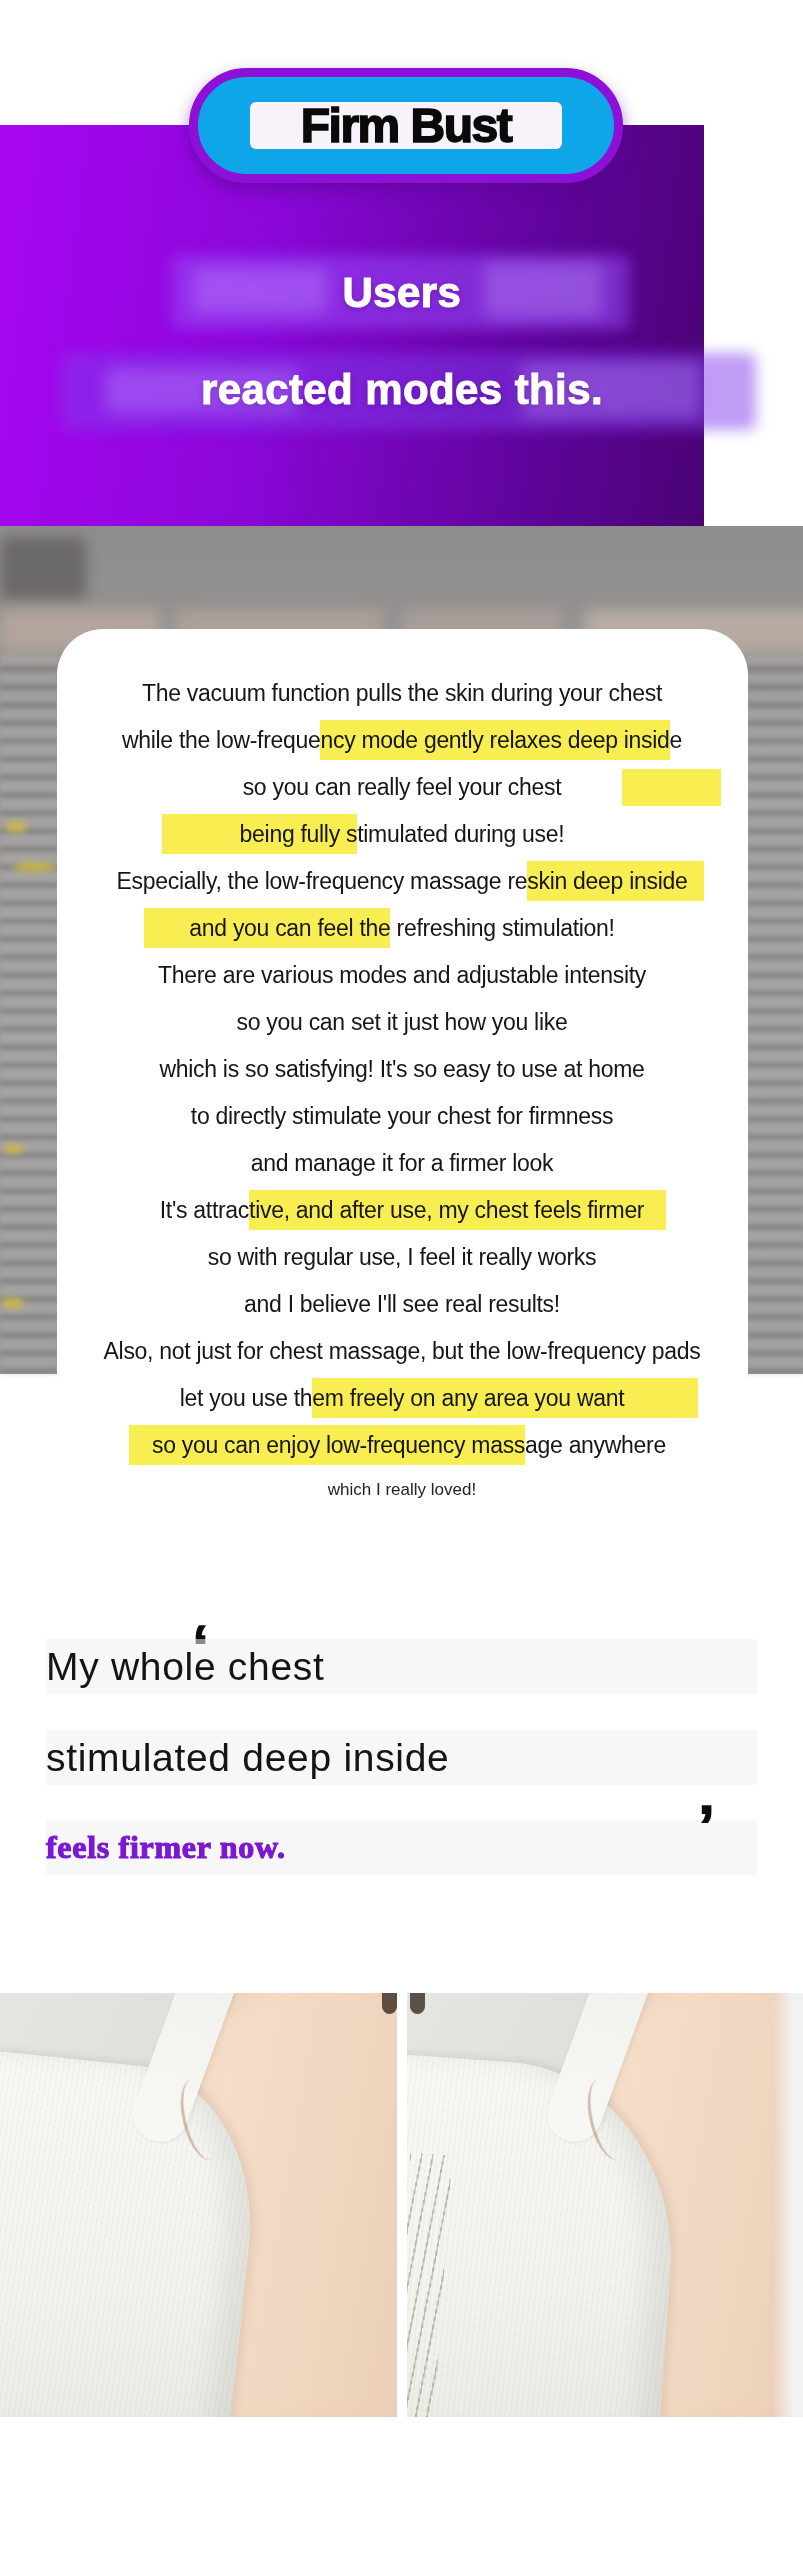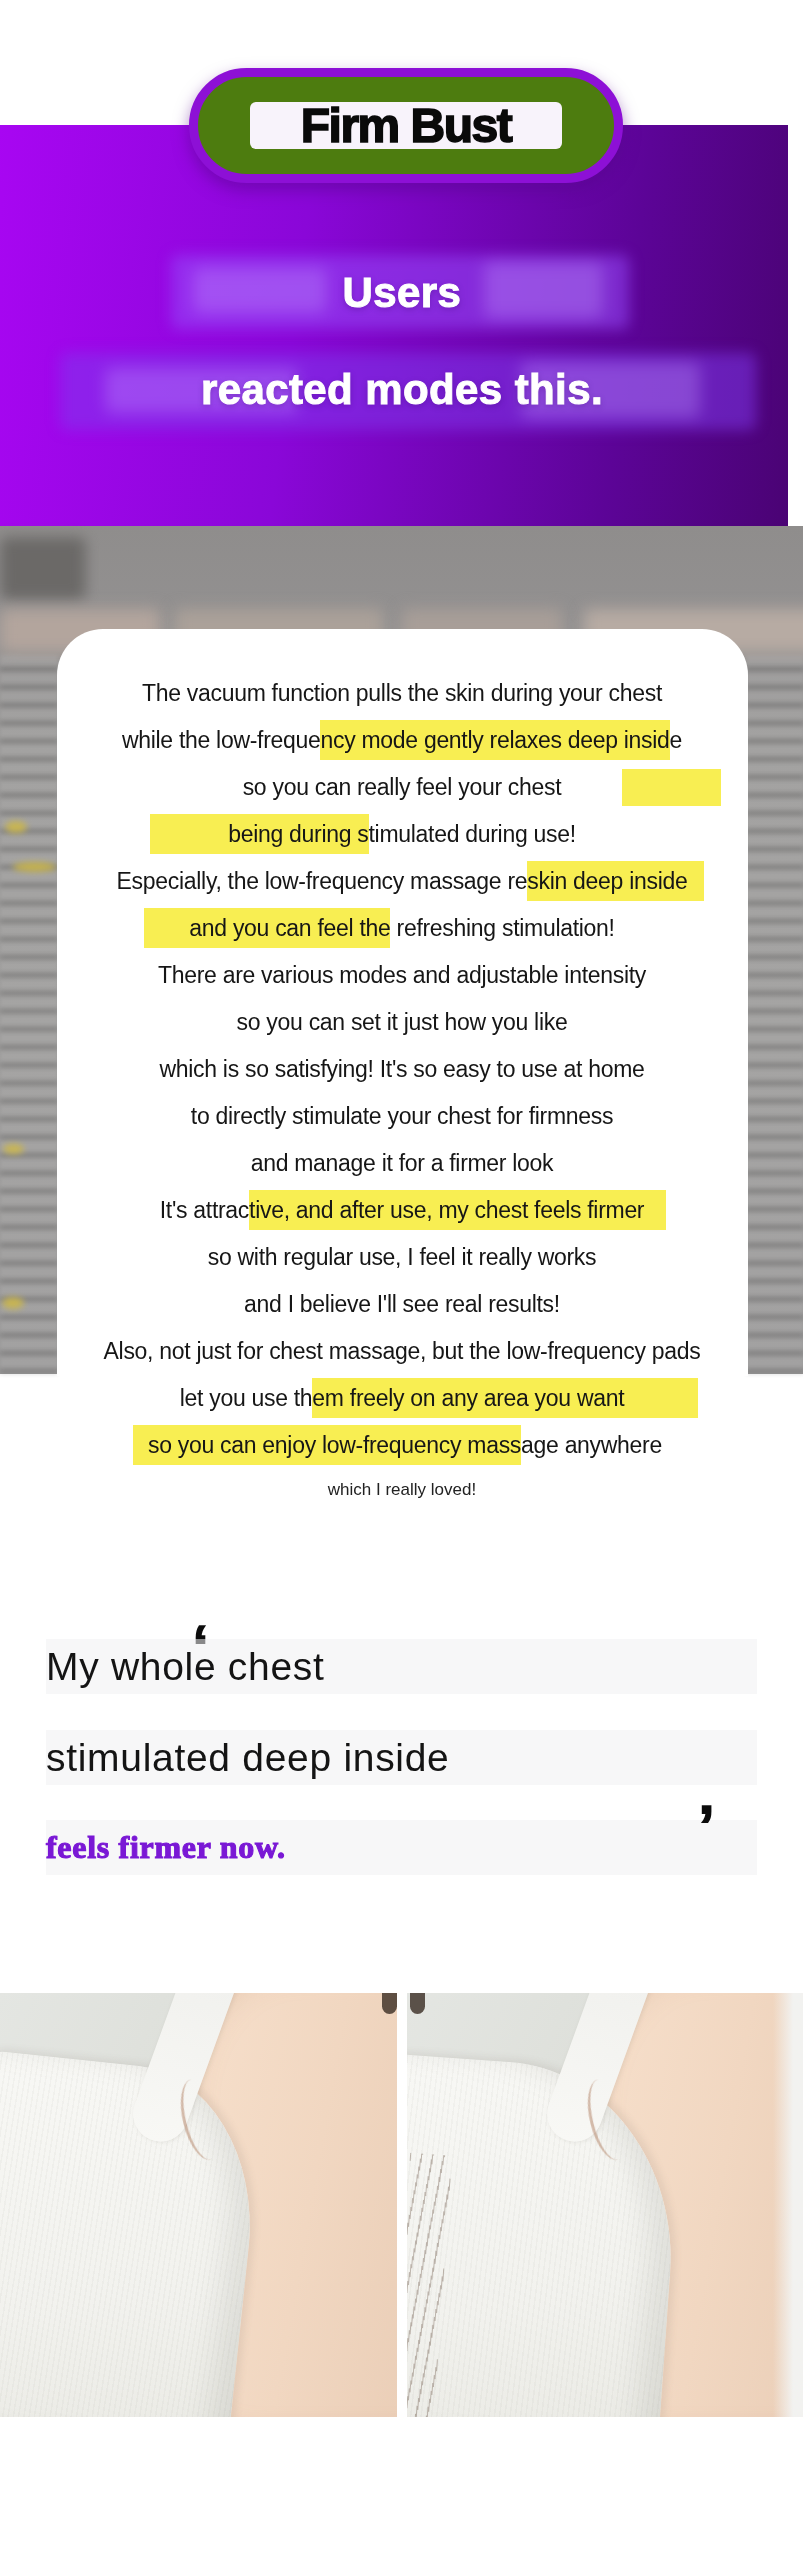--- a/index.html
+++ b/index.html
@@ -1,38 +1,38 @@
 <!DOCTYPE html>
 <html style="--hero-1: #a806f2; --hero-2: #8a07d8; --hero-3: #5c0497; --hero-4: #4a0374; --hero-text: #ffffff; --badge-border: #8d10d6; --badge-text: #0a0a0a; --highlight: #f8ee52; --quote-accent: #7a18d5; --review-text: #161616;font-size:12px"><head>
 <meta charset="utf-8">
 <style>
   html,body{margin:0;padding:0;background:#ffffff;}
   .canvas{position:relative;width:804px;height:2576px;background:#ffffff;overflow:hidden;
           font-family:"Liberation Sans", sans-serif;}
   .abs{position:absolute;}
 
   
-  .hero{left:0;top:125px;width:788px;height:401px;
+  .hero{left:0;top:125px;width:704px;height:401px;
         background:linear-gradient(97deg,
           var(--hero-1,#a806f2) 0%,
           var(--hero-2,#8a07d8) 38%,
           var(--hero-3,#5c0497) 78%,
           var(--hero-4,#4a0374) 100%);}
   .backdrop{position:absolute;border-radius:7.4px;filter:blur(6.7px);}
   .backdrop.b1{left:171px;top:130px;width:458px;height:74px;background:rgba(150,72,248,0.55);}
   .backdrop.b2{left:60px;top:228px;width:696px;height:77px;background:rgba(128,58,238,0.50);}
   .backdrop .streak{position:absolute;background:rgba(192,150,255,0.35);border-radius:6px;filter:blur(4.5px);}
   .hero-line{position:absolute;left:0;width:804px;text-align:center;color:var(--hero-text,#ffffff);
              font-weight:bold;font-size:42px;line-height:54px;letter-spacing:0.4px;
              -webkit-text-stroke:1px #ffffff;text-shadow:0 2.2px 6px rgba(55,0,105,0.35);}
   .hero-line.l1{top:141px;}
   .hero-line.l2{top:238px;}
 
   
-  .badge{left:189px;top:68px;width:434px;height:115px;background:#4d7c0f;
+  .badge{left:189px;top:68px;width:434px;height:115px;background:#0ea5e9;
          border:9.7px solid var(--badge-border,#8d10d6);border-radius:58px;box-sizing:border-box;
          box-shadow:0 7.4px 16.4px rgba(86,6,140,0.5);display:flex;align-items:center;justify-content:center;}
   .badge-band{position:absolute;left:52px;right:52px;top:25px;bottom:25px;background:#f8f3fb;border-radius:6px;}
   .badge-label{position:relative;font-size:48px;font-weight:bold;color:var(--badge-text,#0a0a0a);
                letter-spacing:-1.5px;-webkit-text-stroke:1.6px #0a0a0a;line-height:1;}
 
   
   .graybg{left:0;top:526px;width:804px;height:848px;
           background:linear-gradient(180deg,#8f8d8c 0%,#929090 10%,#9a9998 25%,#9c9b9a 60%,#999898 100%);}
   .graybg .darkblob{position:absolute;left:0;top:11px;width:86px;height:63px;background:#656361;
@@ -141,34 +141,34 @@
     <div class="stardot" style="left:3px;top:618px;width:21px;height:10.4px;"></div>
     <div class="stardot" style="left:1.5px;top:771px;width:22px;height:12px;"></div>
   </div>
 
   <div class="abs card"></div>
 
   <div class="abs review" id="review-lines">
       <div class="rline"><span>The vacuum function pulls the skin during your chest</span></div>
       <div class="rline"><span>while the low-freque</span><span class="hl">ncy mode gently relaxes deep insid</span><span>e</span></div>
       <div class="rline"><span>so you can really feel your chest</span><span class="hlblock" style="right: 83px; width: 99px;"></span></div>
-      <div class="rline"><span class="hl" style="padding-left: 78px; margin-left: -78px;">being during s</span><span>timulated during use!</span></div>
+      <div class="rline"><span class="hl" style="padding-left: 78px; margin-left: -78px;">being fully s</span><span>timulated during use!</span></div>
       <div class="rline"><span>Especially, the low-frequency massage re</span><span class="hl" style="padding-right: 16.4px; margin-right: -16.4px;">skin deep inside</span></div>
       <div class="rline"><span class="hl" style="padding-left: 45px; margin-left: -45px;">and you can feel the</span><span> refreshing stimulation!</span></div>
       <div class="rline"><span>There are various modes and adjustable intensity</span></div>
       <div class="rline"><span>so you can set it just how you like</span></div>
       <div class="rline"><span>which is so satisfying! It's so easy to use at home</span></div>
       <div class="rline"><span>to directly stimulate your chest for firmness</span></div>
       <div class="rline"><span>and manage it for a firmer look</span></div>
       <div class="rline"><span>It's attrac</span><span class="hl" style="padding-right: 22px; margin-right: -22px;">tive, and after use, my chest feels firmer</span></div>
       <div class="rline"><span>so with regular use, I feel it really works</span></div>
       <div class="rline"><span>and I believe I'll see real results!</span></div>
       <div class="rline"><span>Also, not just for chest massage, but the low-frequency pads</span></div>
       <div class="rline"><span>let you use th</span><span class="hl" style="padding-right: 74px; margin-right: -74px; margin-top: 19px;">em freely on any area you want</span></div>
-      <div class="rline"><span class="hl" style="padding-left: 15px; margin-left: -9px;">so you can enjoy low-frequency mass</span><span>age anywhere</span></div>
+      <div class="rline"><span class="hl" style="padding-left: 23px; margin-left: -9px;">so you can enjoy low-frequency mass</span><span>age anywhere</span></div>
     </div>
   <div class="abs footnote">which I really loved!</div>
 
   <div class="abs qmark open">‘</div>
   <div class="abs qband q1"><span class="qtext">My whole chest</span></div>
   <div class="abs qband q2"><span class="qtext">stimulated deep inside</span></div>
   <div class="abs qband q3"><span class="qtext">feels firmer now.</span></div>
   <div class="abs qmark close">’</div>
 
   <div class="abs photo left">

